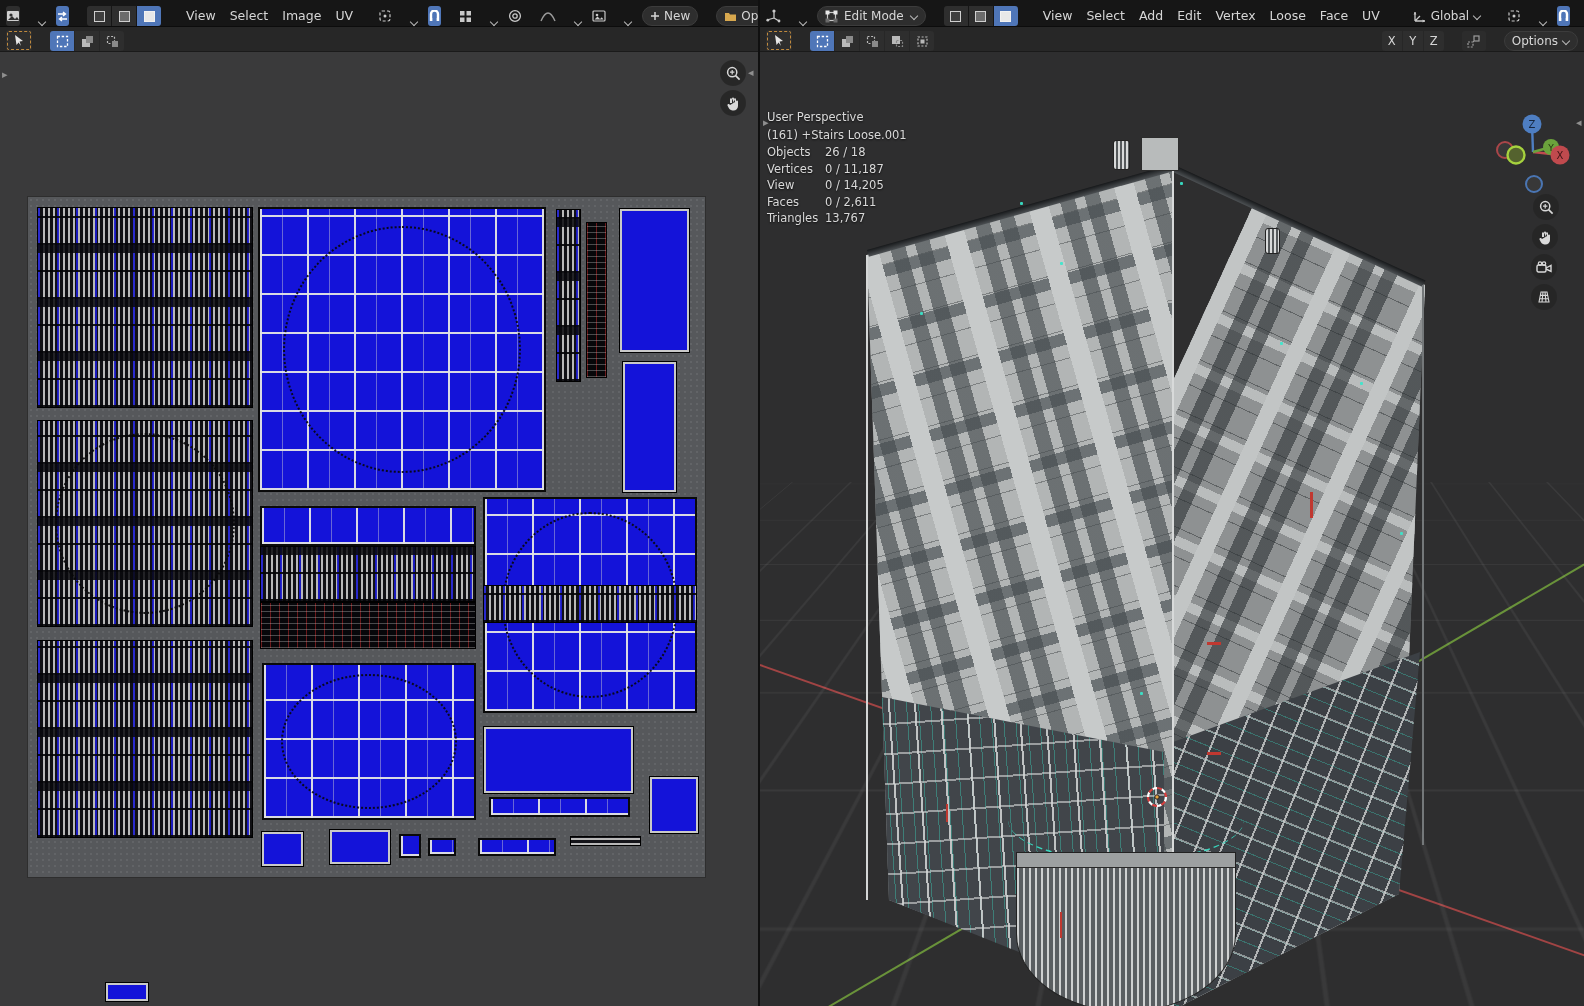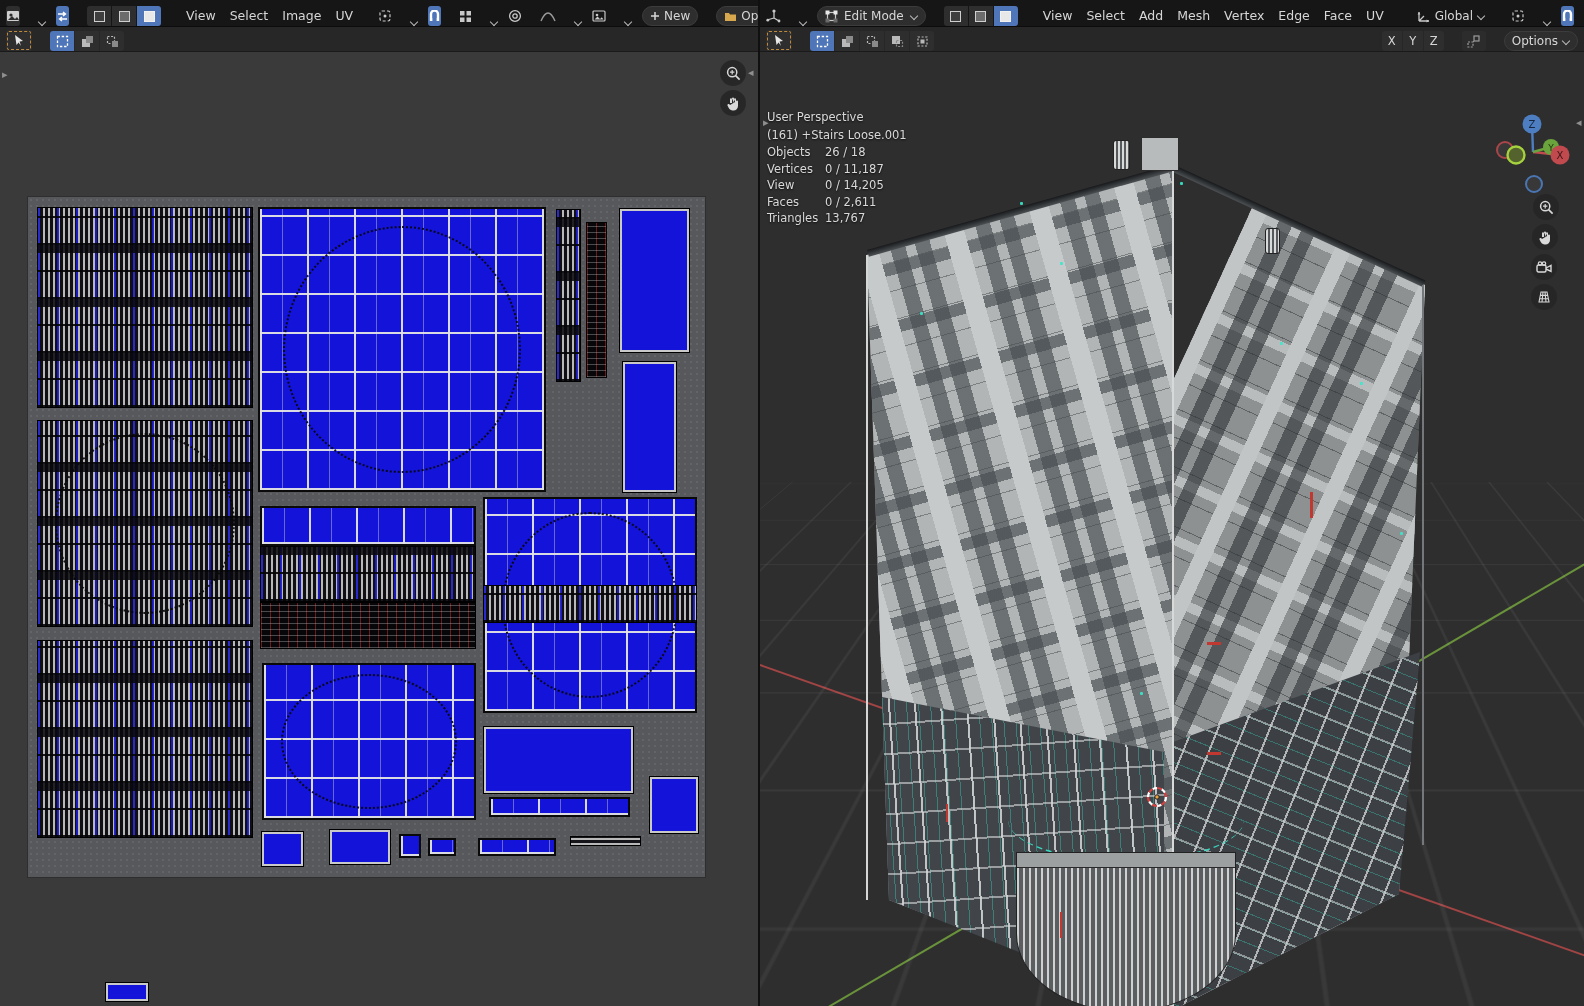--- a/index.html
+++ b/index.html
@@ -356,23 +356,23 @@
             <span class="sq"></span>
           </span>
         <span class="iconbtn blue">
             <span class="sq fill"></span>
           </span>
       </span>
       <span style="display:inline-flex">
           <span class="menu">View</span>
           <span class="menu">Select</span>
           <span class="menu">Add</span>
-          <span class="menu">Mesh</span>
+          <span class="menu">Edit</span>
           <span class="menu">Vertex</span>
-          <span class="menu">Edge</span>
+          <span class="menu">Loose</span>
           <span class="menu">Face</span>
           <span class="menu">UV</span>
         </span>
       <span class="btn" style="background:transparent;border-color:transparent">
         <svg class="ic" width="14" height="13" viewBox="0 0 14 13">
             <path d="M2 11h10M2 11V2M2 11L7 6" stroke="#c9c9c9" stroke-width="1.3" fill="none"></path>
             <path d="M2 2l-1.4 2.4h2.8zM12 11l-2.4-1.4v2.8z" fill="#c9c9c9"></path>
           </svg>
         <span>Global</span>
           <span class="chev"></span>

